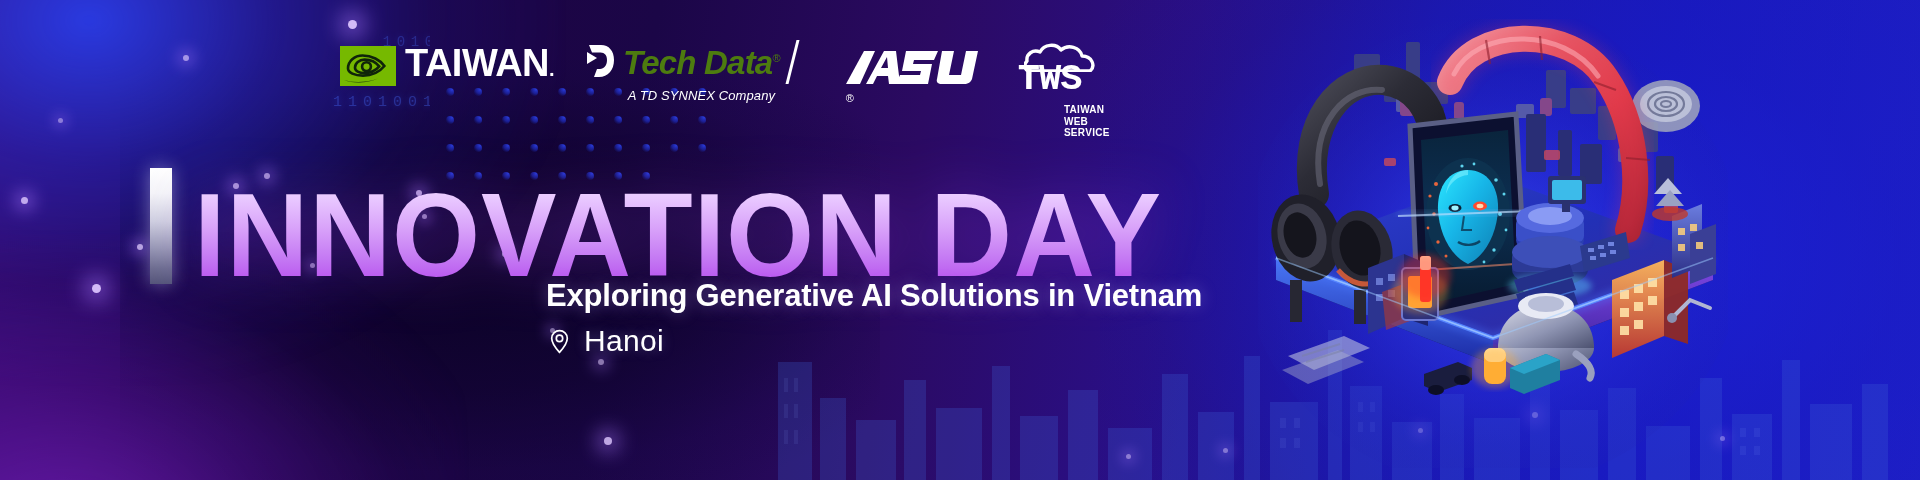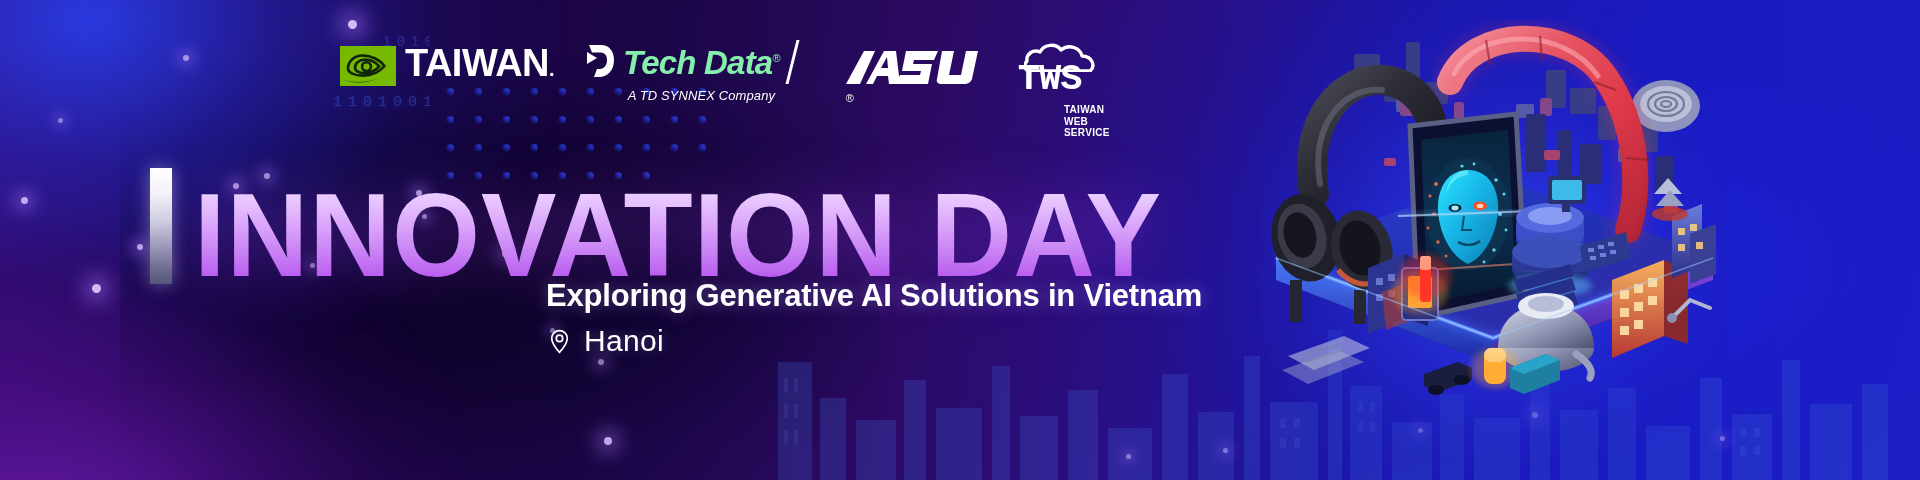--- a/index.html
+++ b/index.html
@@ -83,21 +83,21 @@
     color:#ffffff; font-weight:700; font-size:38px; line-height:38px;
     letter-spacing:-0.5px; font-family:"Liberation Sans", sans-serif;
   }
   .nv-word .dot{ font-size:20px; vertical-align:baseline; }
 
   
   .td-wrap{ margin-left:32px; margin-top:4px; position:relative; }
   .td-row{ display:flex; align-items:center; gap:7px; }
   .td-mark{ width:30px; height:36px; }
   .td-word{
-    color:#86efac; font-style:italic; font-weight:700;
+    color:#4d7c0f; font-style:italic; font-weight:700;
     font-size:33px; line-height:33px; letter-spacing:-0.8px;
     font-family:"Liberation Sans", sans-serif; white-space:nowrap;
   }
   .td-reg{ font-size:11px; vertical-align:super; font-style:normal; font-weight:400; }
   .td-slash{
     position:absolute; right:-14px; top:-2px; width:3px; height:44px;
     background:#ffffff; transform:skewX(-14deg);
   }
   .td-rule{ height:2px; background:#ffffff; margin-top:3px; margin-left:2px; }
   .td-tag{

